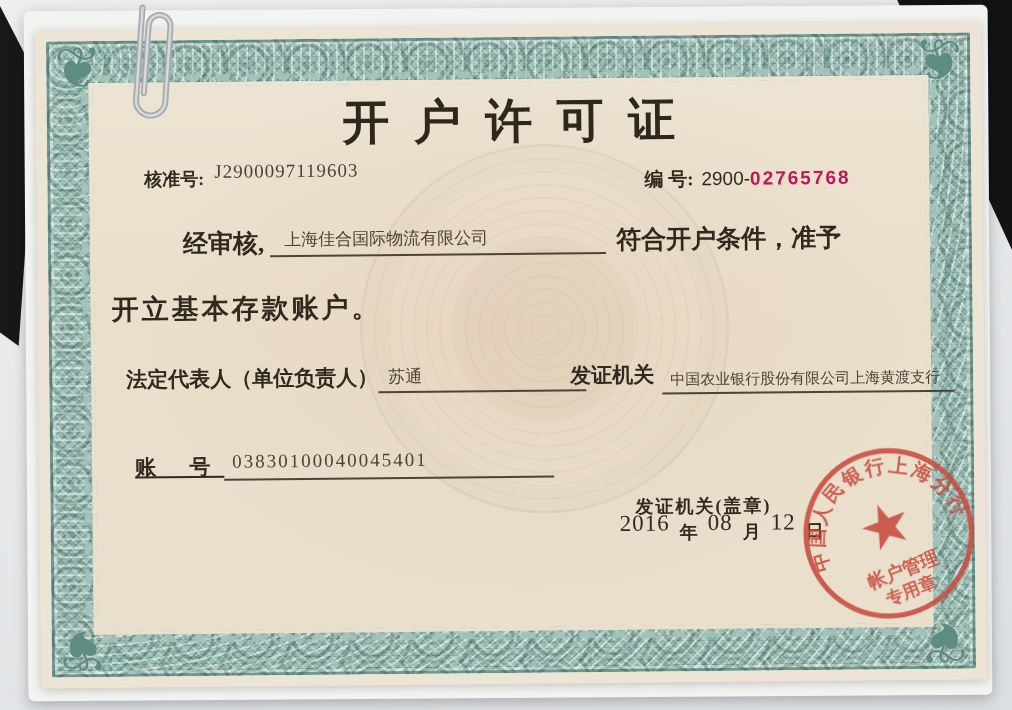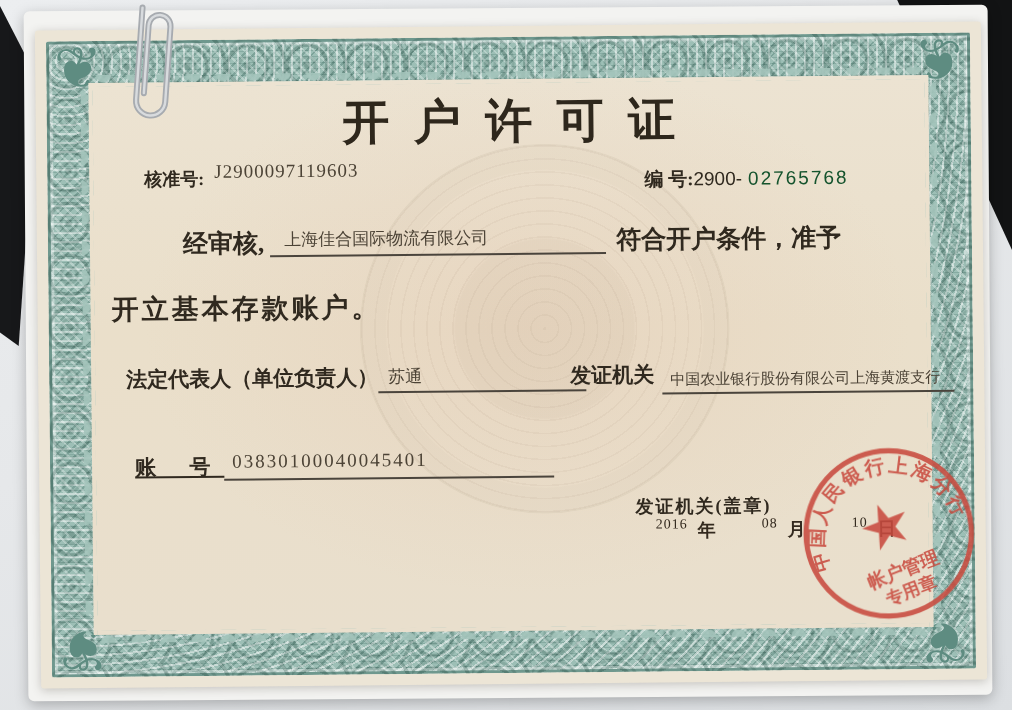--- a/index.html
+++ b/index.html
@@ -51,38 +51,38 @@
   
   .t{position:absolute;color:#30291f;white-space:nowrap;}
   .title{left:0;right:0;top:64px;text-align:center;font-size:47px;font-weight:bold;
          letter-spacing:.52em;text-indent:.52em;color:#2e271c;}
   .lbl{font-weight:bold;}
   .fill{color:#4c4336;}
   .u{border-bottom:2px solid #4a443c;}
   .approval{left:108px;top:138px;font-size:18px;}
   .approval .val{font-size:19px;position:relative;top:-7px;margin-left:10px;letter-spacing:1px;}
   .serial{left:608px;top:142px;font-size:19px;}
-  .serial .pref{font-family:"Liberation Sans","DejaVu Sans",sans-serif;margin-left:0;}
-  .serial .num{color:#14532d;letter-spacing:2px;margin-left:6px;font-family:"Liberation Sans","DejaVu Sans",sans-serif;}
+  .serial .pref{font-family:"Liberation Sans","DejaVu Sans",sans-serif;margin-left:8px;}
+  .serial .num{color:#be185d;letter-spacing:2px;font-family:"Liberation Sans","DejaVu Sans",sans-serif;font-weight:bold;}
   .bodyline1{left:146px;top:198px;font-size:25px;display:flex;align-items:flex-end;}
   .bodyline1 .company{display:inline-block;width:336px;font-size:17px;font-weight:normal;color:#4c4336;
         padding:0 0 4px 14px;margin:0 10px 2px 6px;}
   .bodyline2{left:74px;top:262px;font-size:27px;font-weight:bold;letter-spacing:3px;}
   .reprow{left:88px;top:336px;font-size:21px;}
   .reprow .val{display:inline-block;width:208px;font-size:17px;font-weight:normal;padding:0 0 3px 10px;position:relative;top:-2px;}
   .bankrow{left:532px;top:336px;font-size:21px;display:flex;align-items:flex-end;}
   .bank-val{display:inline-block;width:292px;font-size:15px;font-weight:normal;color:#4c4336;
         white-space:normal;line-height:1.35;padding:0 0 3px 8px;margin-left:8px;position:relative;top:6px;}
   .acctrow{left:96px;top:424px;font-size:21px;}
   .acctrow .lbl{letter-spacing:14px;text-decoration:underline;}
   .acctrow .val{display:inline-block;width:330px;font-size:19px;font-weight:normal;padding:0 0 6px 8px;
         position:relative;top:-6px;letter-spacing:2px;}
   .issuer{left:596px;top:470px;font-size:18px;font-weight:bold;letter-spacing:2px;}
   .dateline{left:580px;top:494px;font-size:18px;color:#33291e;}
-  .dateline .n{position:relative;top:-8px;font-size:14px;letter-spacing:1px;margin-left:36px;}
+  .dateline .n{position:relative;top:-8px;font-size:23px;letter-spacing:1px;}
   .dateline .c{margin:0 10px;font-weight:bold;}
   
   .seal{position:absolute;left:756px;top:418px;width:186px;height:186px;opacity:.88;
         filter:blur(.2px);}
   
   .clip{position:absolute;left:96px;top:-4px;width:104px;height:146px;transform:rotate(4deg);}
 </style>
 </head>
 <body>
 
@@ -139,21 +139,21 @@
         <span class="bank-val u">中国农业银行股份有限公司上海黄渡支行</span>
     </div>
 
     <div class="t acctrow">
       <span class="lbl">账  号</span><span class="val fill u">03830100040045401</span>
     </div>
 
     <div class="t issuer">发证机关(盖章)</div>
 
     <div class="t dateline">
-      <span class="n">2016</span><span class="c">年</span><span class="n">08</span><span class="c">月</span><span class="n">10</span><span class="c">日</span>
+      <span class="n">2016</span><span class="c">年</span><span class="n">08</span><span class="c">月</span><span class="n">12</span><span class="c">日</span>
     </div>
 
     <svg class="seal" viewBox="0 0 180 180">
       <g transform="rotate(-21 90 90)" fill="#c94b3f" stroke="none">
         <circle cx="90" cy="90" r="80" fill="none" stroke="#c94b3f" stroke-width="5"></circle>
         <path id="sealArc" d="M 25,96 A 65,65 0 1 1 155,96" fill="none"></path>
         <text font-size="19" letter-spacing="2.5" font-weight="bold">
           <textPath href="#sealArc" startOffset="50%" text-anchor="middle">中国人民银行上海分行</textPath>
         </text>
         <text x="90" y="102" font-size="58" text-anchor="middle">★</text>

